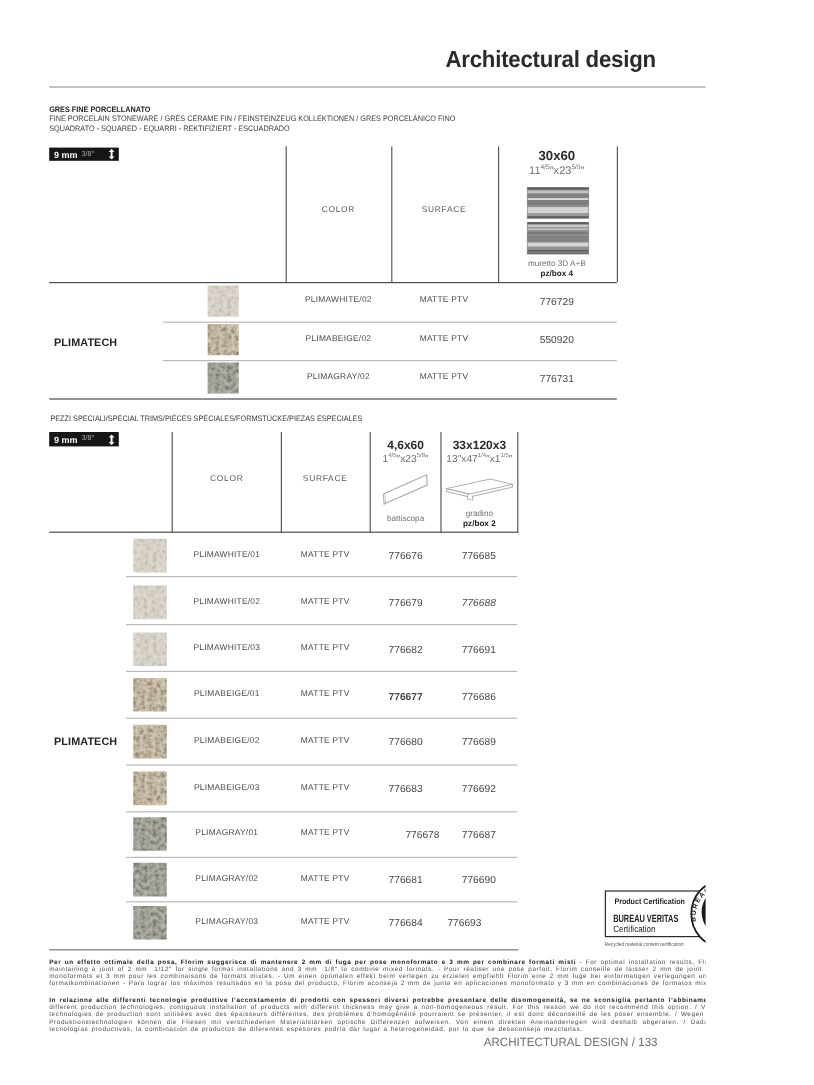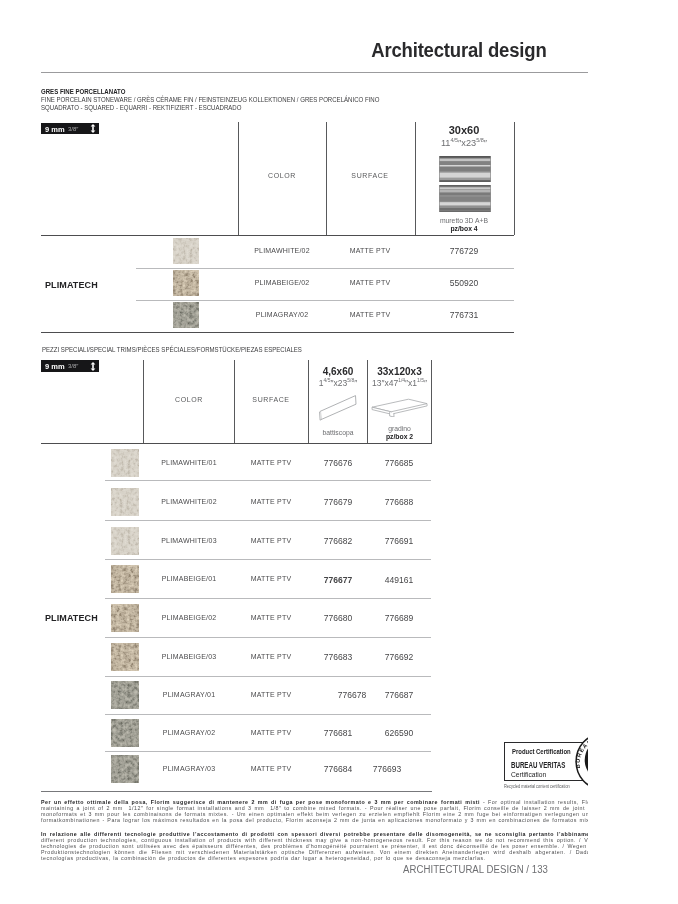--- a/index.html
+++ b/index.html
@@ -184,21 +184,21 @@
 
 <div class="sep" style="left:105px;top:480.2px;width:326px;"></div>
 
 <svg class="abs" style="left:111px;top:487.6px;" width="28" height="28">
       <rect width="28" height="28" fill="#ccc" filter="url(#fw)" transform="scale(-1,1) translate(-28,0)"></rect>
     </svg>
 
 <div class="abs name ctr" style="left:149px;top:497.6px;width:80px;">PLIMAWHITE/02</div>
 <div class="abs name ctr" style="left:231px;top:497.6px;width:80px;">MATTE PTV</div>
 <div class="abs code ctr" style="left:298px;top:497.1px;width:80px;">776679</div>
-<div class="abs code ctr" style="left:359px;top:497.1px;width:80px;">776688</div>
+<div class="abs code ctr" style="left:359px;top:497.1px;width:80px;font-style:italic;">776688</div>
 
 <div class="sep" style="left:105px;top:519.9px;width:326px;"></div>
 
 <svg class="abs" style="left:111px;top:526.5px;" width="28" height="28">
       <rect width="28" height="28" fill="#ccc" filter="url(#fw)" transform="scale(1,-1) translate(0,-28)"></rect>
     </svg>
 
 <div class="abs name ctr" style="left:149px;top:536.5px;width:80px;">PLIMAWHITE/03</div>
 <div class="abs name ctr" style="left:231px;top:536.5px;width:80px;">MATTE PTV</div>
 <div class="abs code ctr" style="left:298px;top:536.0px;width:80px;">776682</div>
@@ -206,21 +206,21 @@
 
 <div class="sep" style="left:105px;top:559.1px;width:326px;"></div>
 
 <svg class="abs" style="left:111px;top:565.1px;" width="28" height="28">
       <rect width="28" height="28" fill="#ccc" filter="url(#fb)" transform=""></rect>
     </svg>
 
 <div class="abs name ctr" style="left:149px;top:575.1px;width:80px;">PLIMABEIGE/01</div>
 <div class="abs name ctr" style="left:231px;top:575.1px;width:80px;">MATTE PTV</div>
 <div class="abs code ctr" style="left:298px;top:574.6px;width:80px;font-weight:bold;">776677</div>
-<div class="abs code ctr" style="left:359px;top:574.6px;width:80px;">449161</div>
+<div class="abs code ctr" style="left:359px;top:574.6px;width:80px;">776686</div>
 
 <div class="sep" style="left:105px;top:598.2px;width:326px;"></div>
 
 <svg class="abs" style="left:111px;top:603.9px;" width="28" height="28">
       <rect width="28" height="28" fill="#ccc" filter="url(#fb)" transform="scale(-1,1) translate(-28,0)"></rect>
     </svg>
 
 <div class="abs name ctr" style="left:149px;top:613.9px;width:80px;">PLIMABEIGE/02</div>
 <div class="abs name ctr" style="left:231px;top:613.9px;width:80px;">MATTE PTV</div>
 <div class="abs code ctr" style="left:298px;top:613.4px;width:80px;">776680</div>
@@ -250,21 +250,21 @@
 
 <div class="sep" style="left:105px;top:714.4px;width:326px;"></div>
 
 <svg class="abs" style="left:111px;top:718.8px;" width="28" height="28">
       <rect width="28" height="28" fill="#ccc" filter="url(#fg)" transform="scale(-1,1) translate(-28,0)"></rect>
     </svg>
 
 <div class="abs name ctr" style="left:149px;top:728.8px;width:80px;">PLIMAGRAY/02</div>
 <div class="abs name ctr" style="left:231px;top:728.8px;width:80px;">MATTE PTV</div>
 <div class="abs code ctr" style="left:298px;top:728.3px;width:80px;">776681</div>
-<div class="abs code ctr" style="left:359px;top:728.3px;width:80px;">626590</div>
+<div class="abs code ctr" style="left:359px;top:728.3px;width:80px;">776690</div>
 
 <div class="sep" style="left:105px;top:750.7px;width:326px;"></div>
 
 <svg class="abs" style="left:111px;top:754.6px;" width="28" height="28">
       <rect width="28" height="28" fill="#ccc" filter="url(#fg)" transform="scale(1,-1) translate(0,-28)"></rect>
     </svg>
 
 <div class="abs name ctr" style="left:149px;top:764.6px;width:80px;">PLIMAGRAY/03</div>
 <div class="abs name ctr" style="left:231px;top:764.6px;width:80px;">MATTE PTV</div>
 <div class="abs code ctr" style="left:298px;top:764.1px;width:80px;">776684</div>

